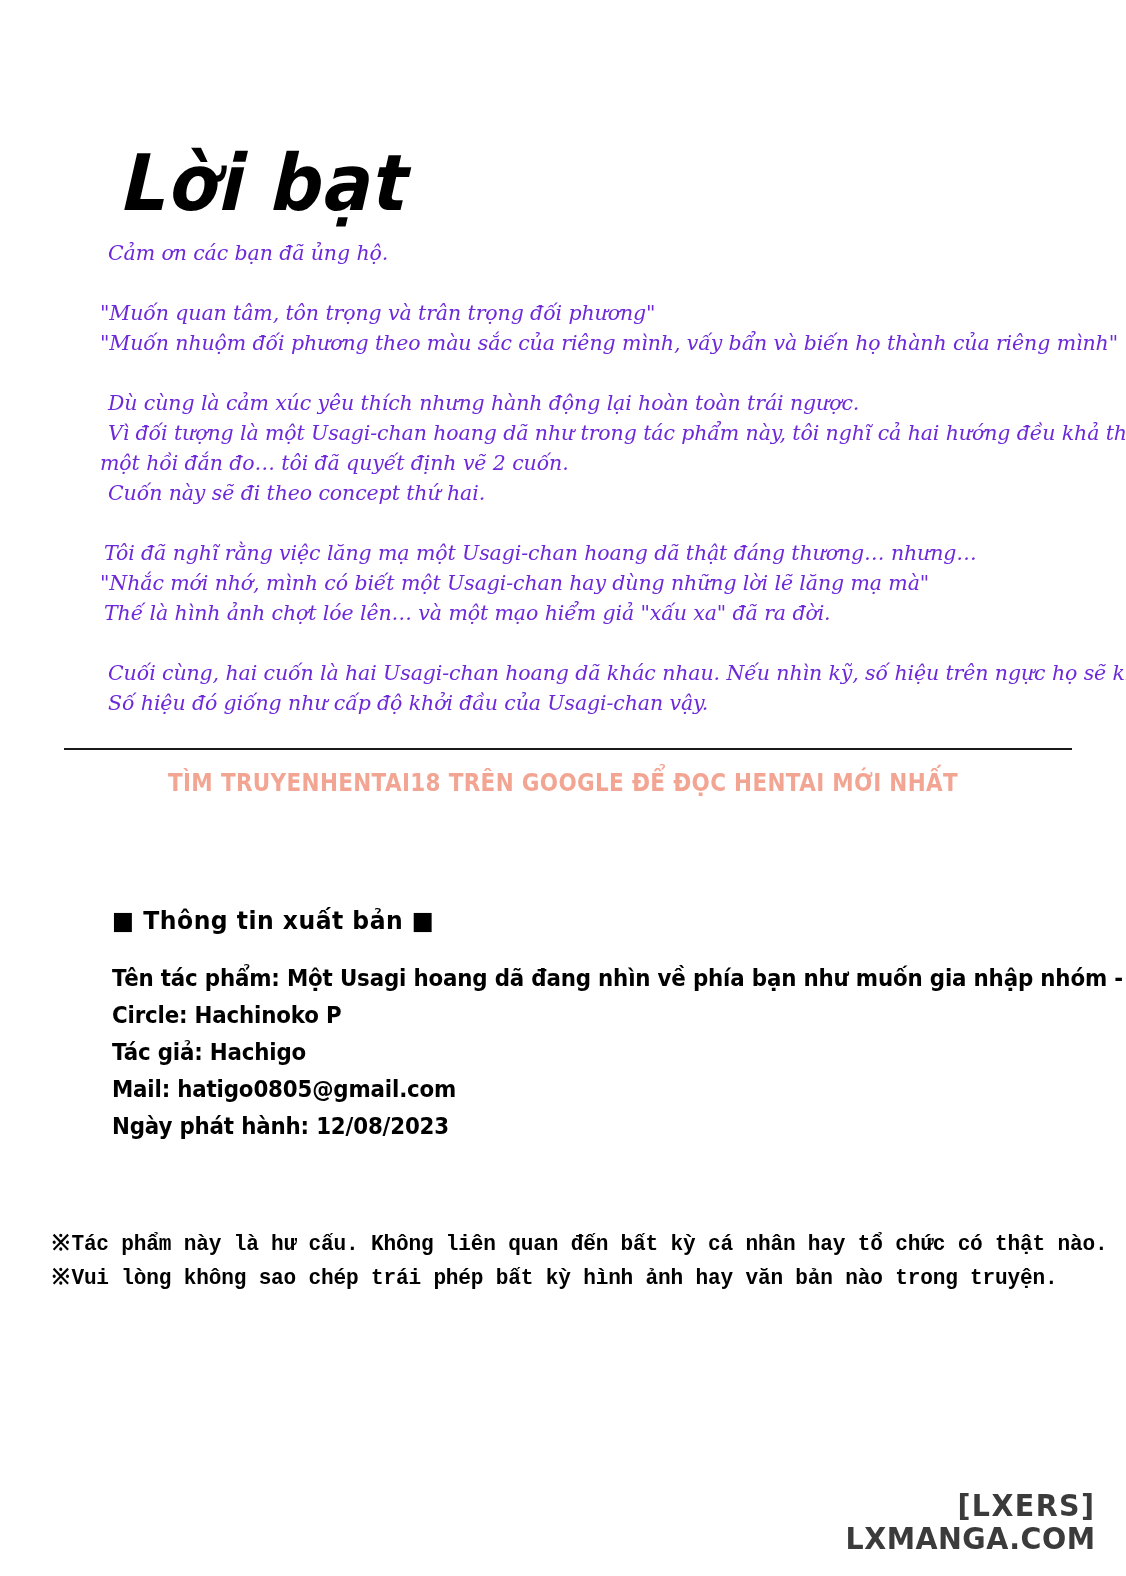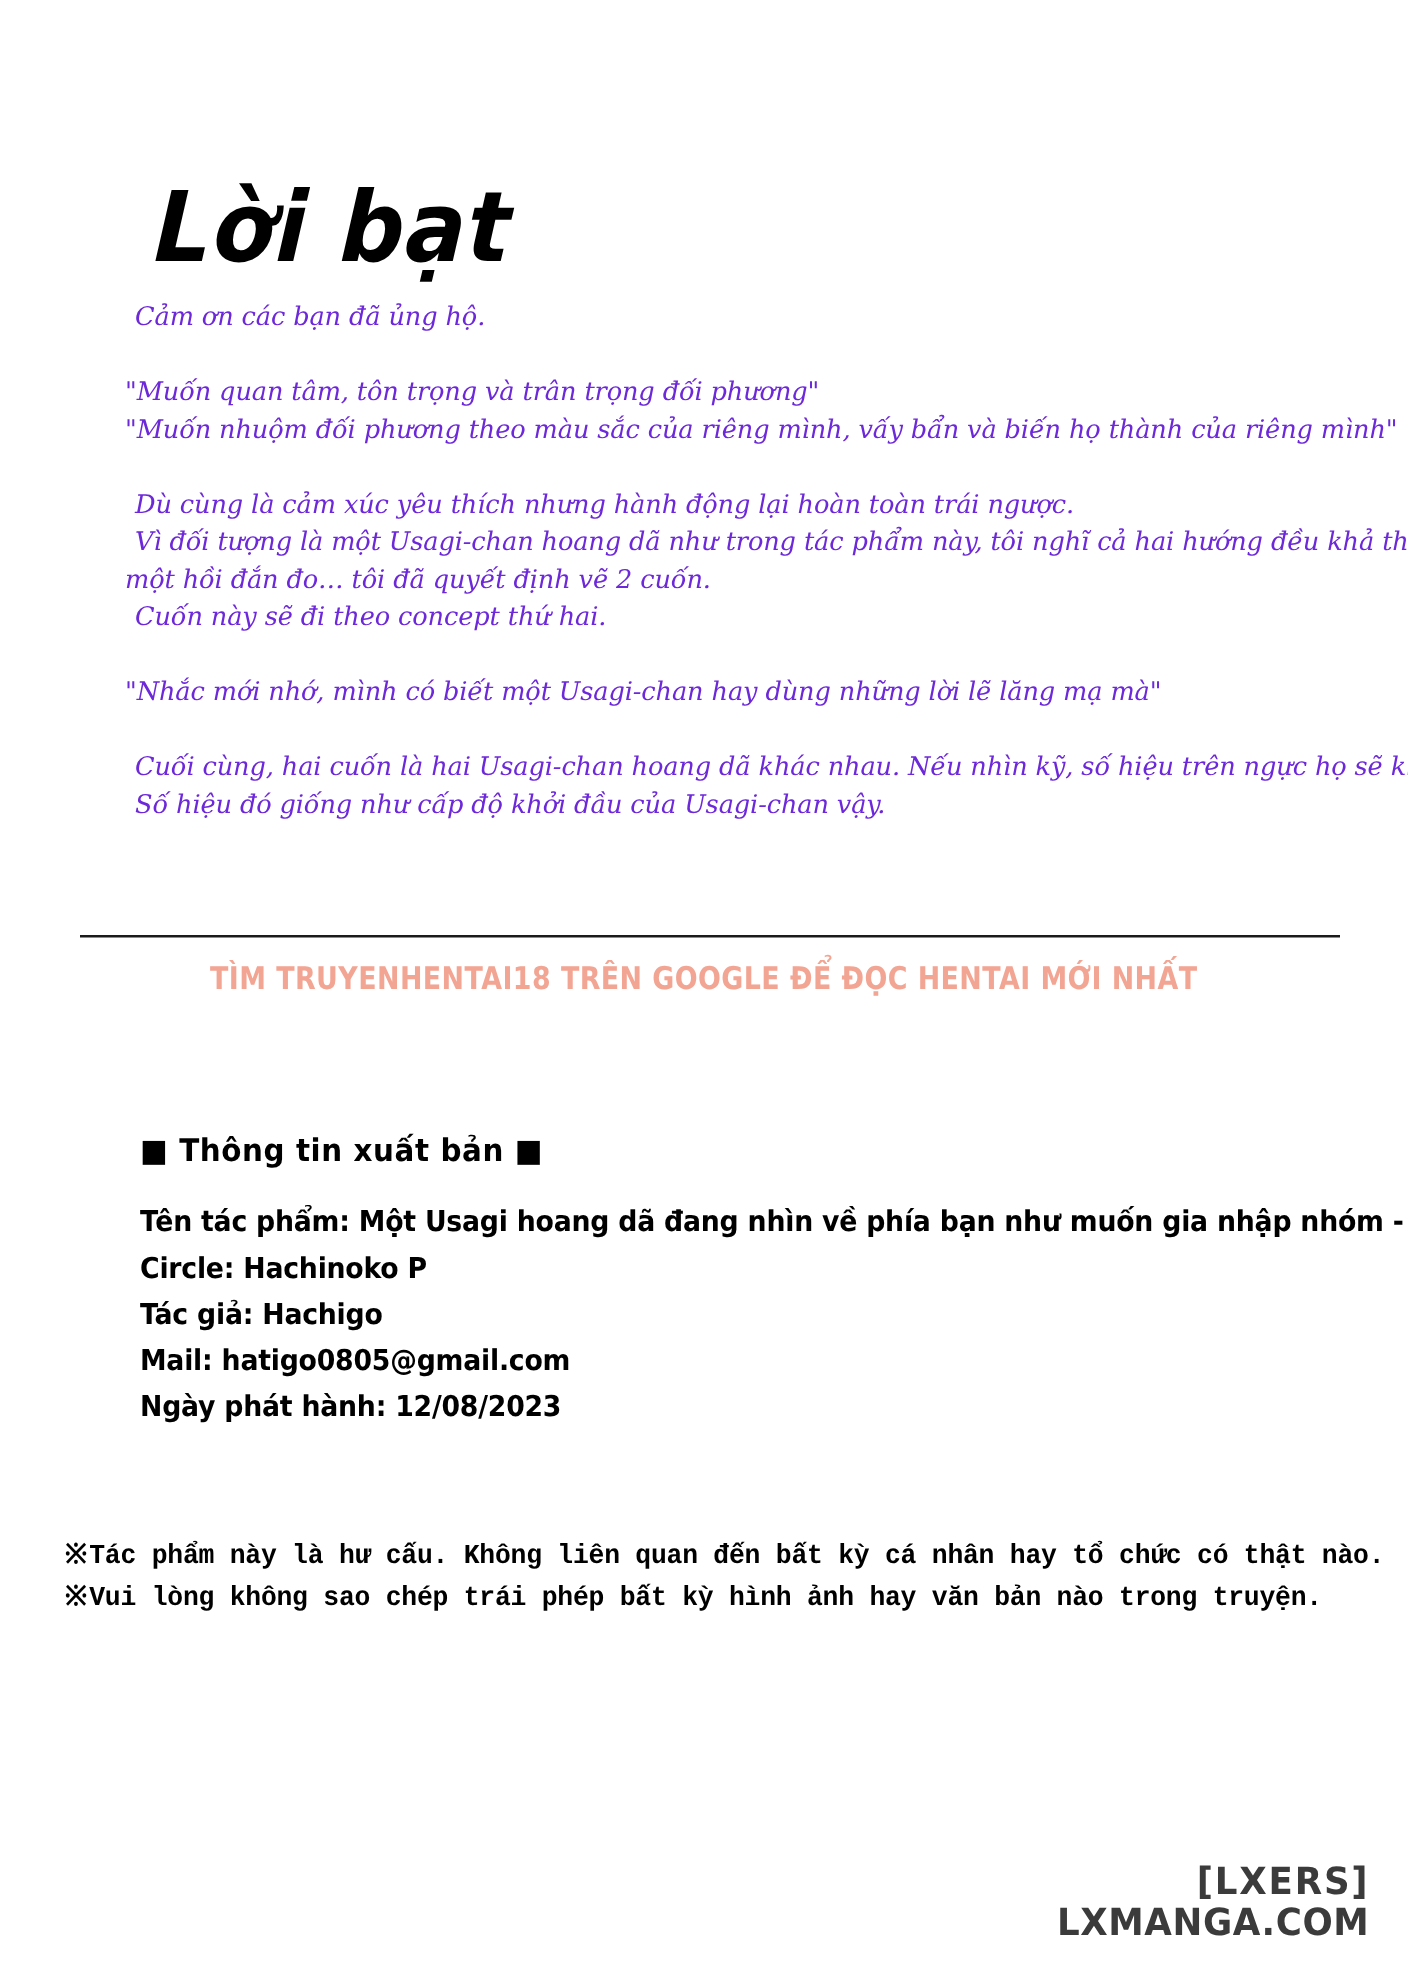--- a/index.html
+++ b/index.html
@@ -198,21 +198,23 @@
     <p>
       <span class="ln ind-1">Dù cùng là cảm xúc yêu thích nhưng hành động lại hoàn toàn trái ngược.</span>
       <span class="ln ind-1">Vì đối tượng là một Usagi-chan hoang dã như trong tác phẩm này, tôi nghĩ cả hai hướng đều khả thi, nên sau</span>
       <span class="ln ind-0">một hồi đắn đo… tôi đã quyết định vẽ 2 cuốn.</span>
       <span class="ln ind-1">Cuốn này sẽ đi theo concept thứ hai.</span>
     </p>
 
     <div class="para-gap"></div>
 
     <p>
+      <span class="ln ind-2">Tôi đã nghĩ rằng việc lăng mạ một Usagi-chan hoang dã thật đáng thương… nhưng…</span>
       <span class="ln ind-0">"Nhắc mới nhớ, mình có biết một Usagi-chan hay dùng những lời lẽ lăng mạ mà"</span>
+      <span class="ln ind-2">Thế là hình ảnh chợt lóe lên… và một mạo hiểm giả "xấu xa" đã ra đời.</span>
     </p>
 
     <div class="para-gap"></div>
 
     <p>
       <span class="ln ind-1">Cuối cùng, hai cuốn là hai Usagi-chan hoang dã khác nhau. Nếu nhìn kỹ, số hiệu trên ngực họ sẽ khác nhau.</span>
       <span class="ln ind-1">Số hiệu đó giống như cấp độ khởi đầu của Usagi-chan vậy.</span>
     </p>
 
   </div>

